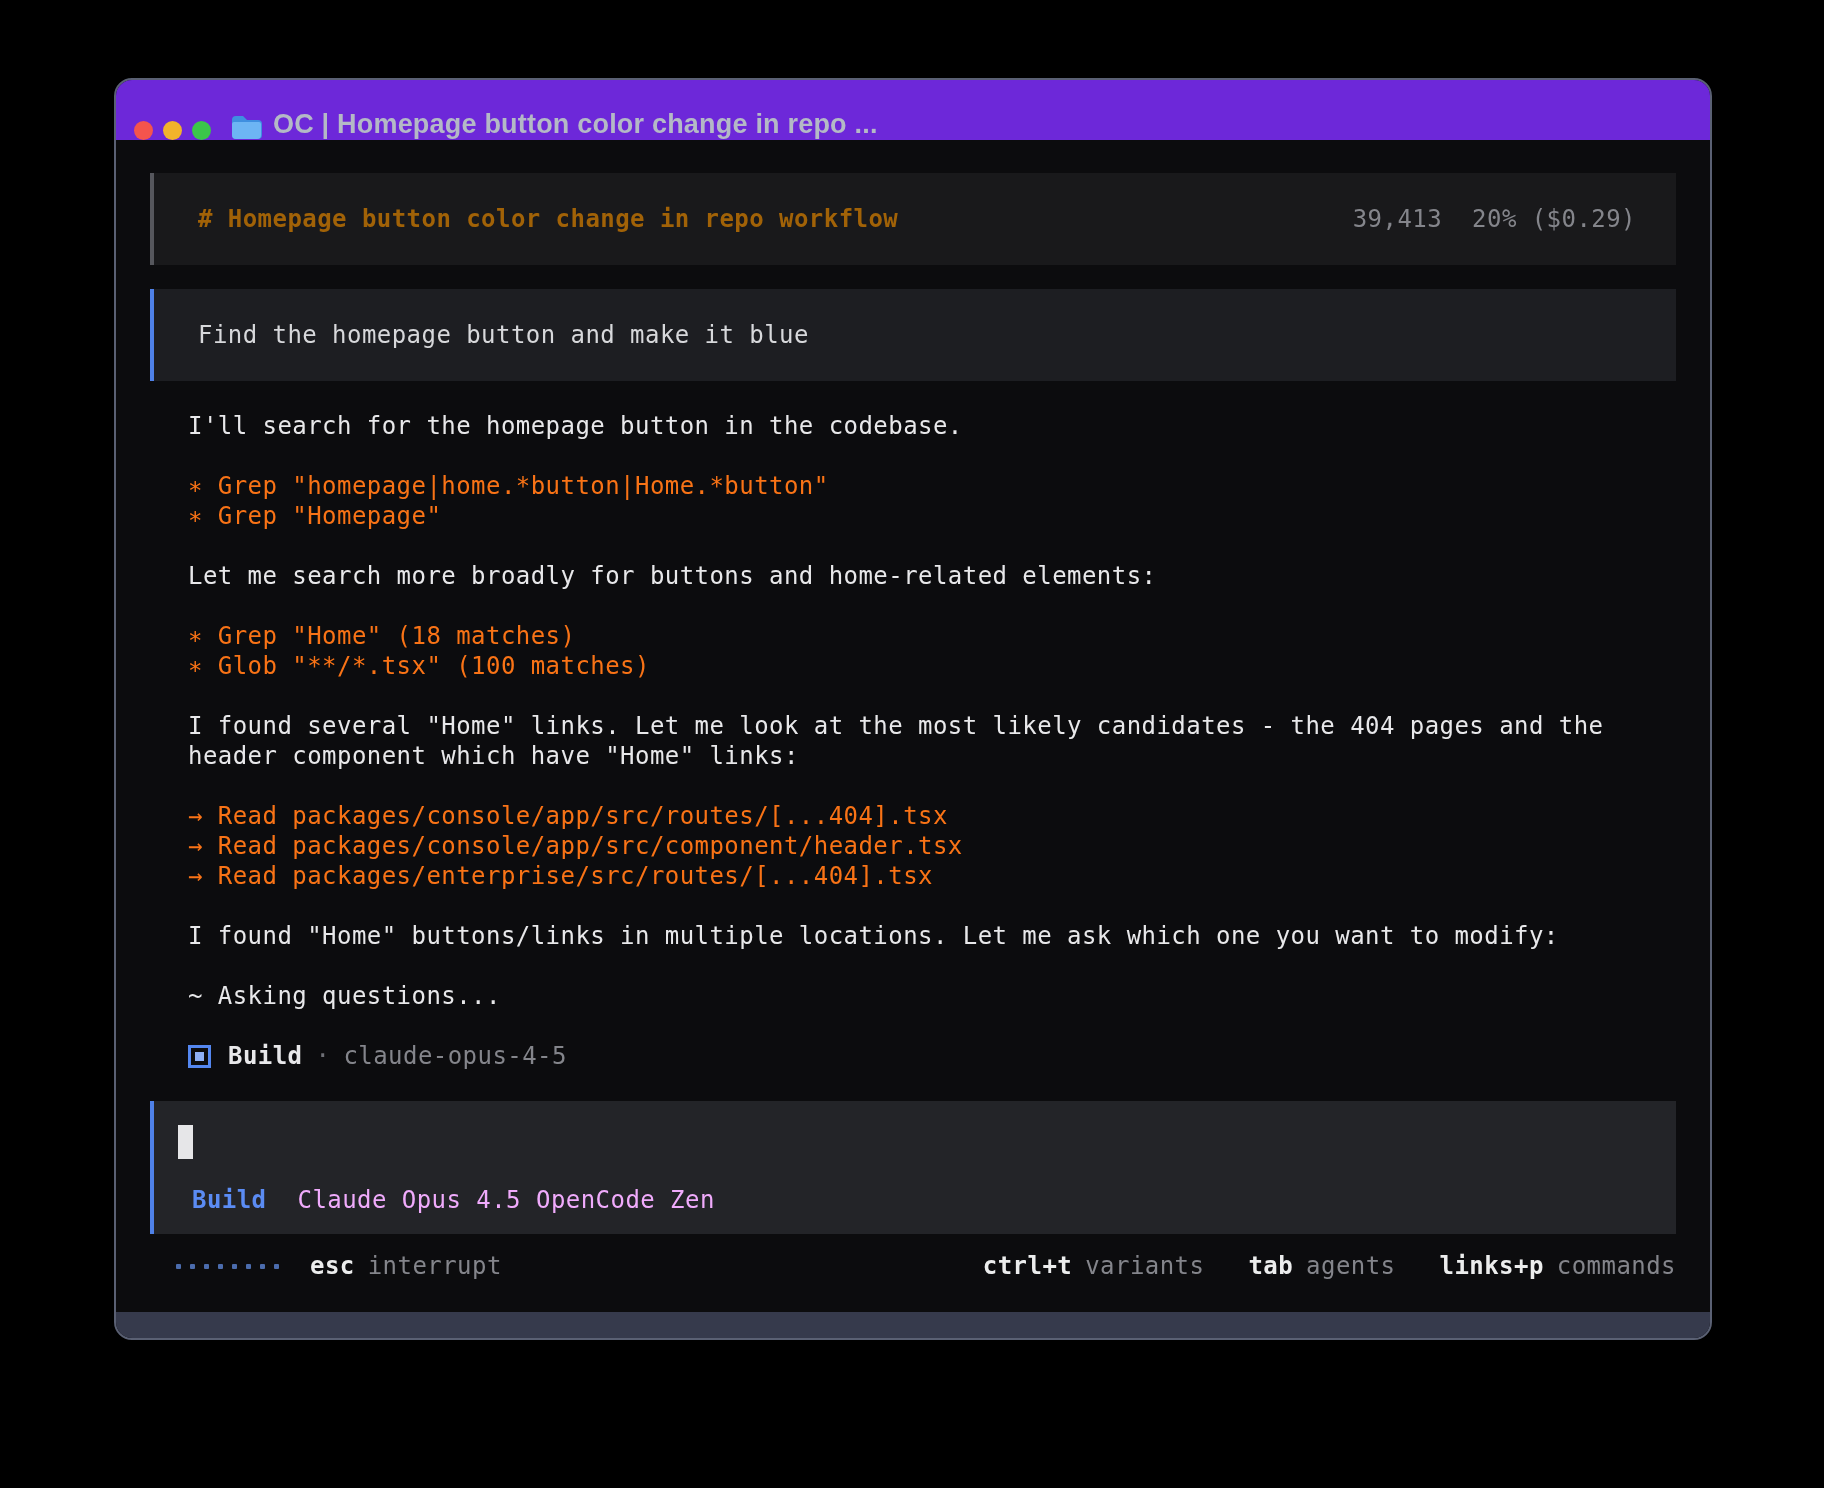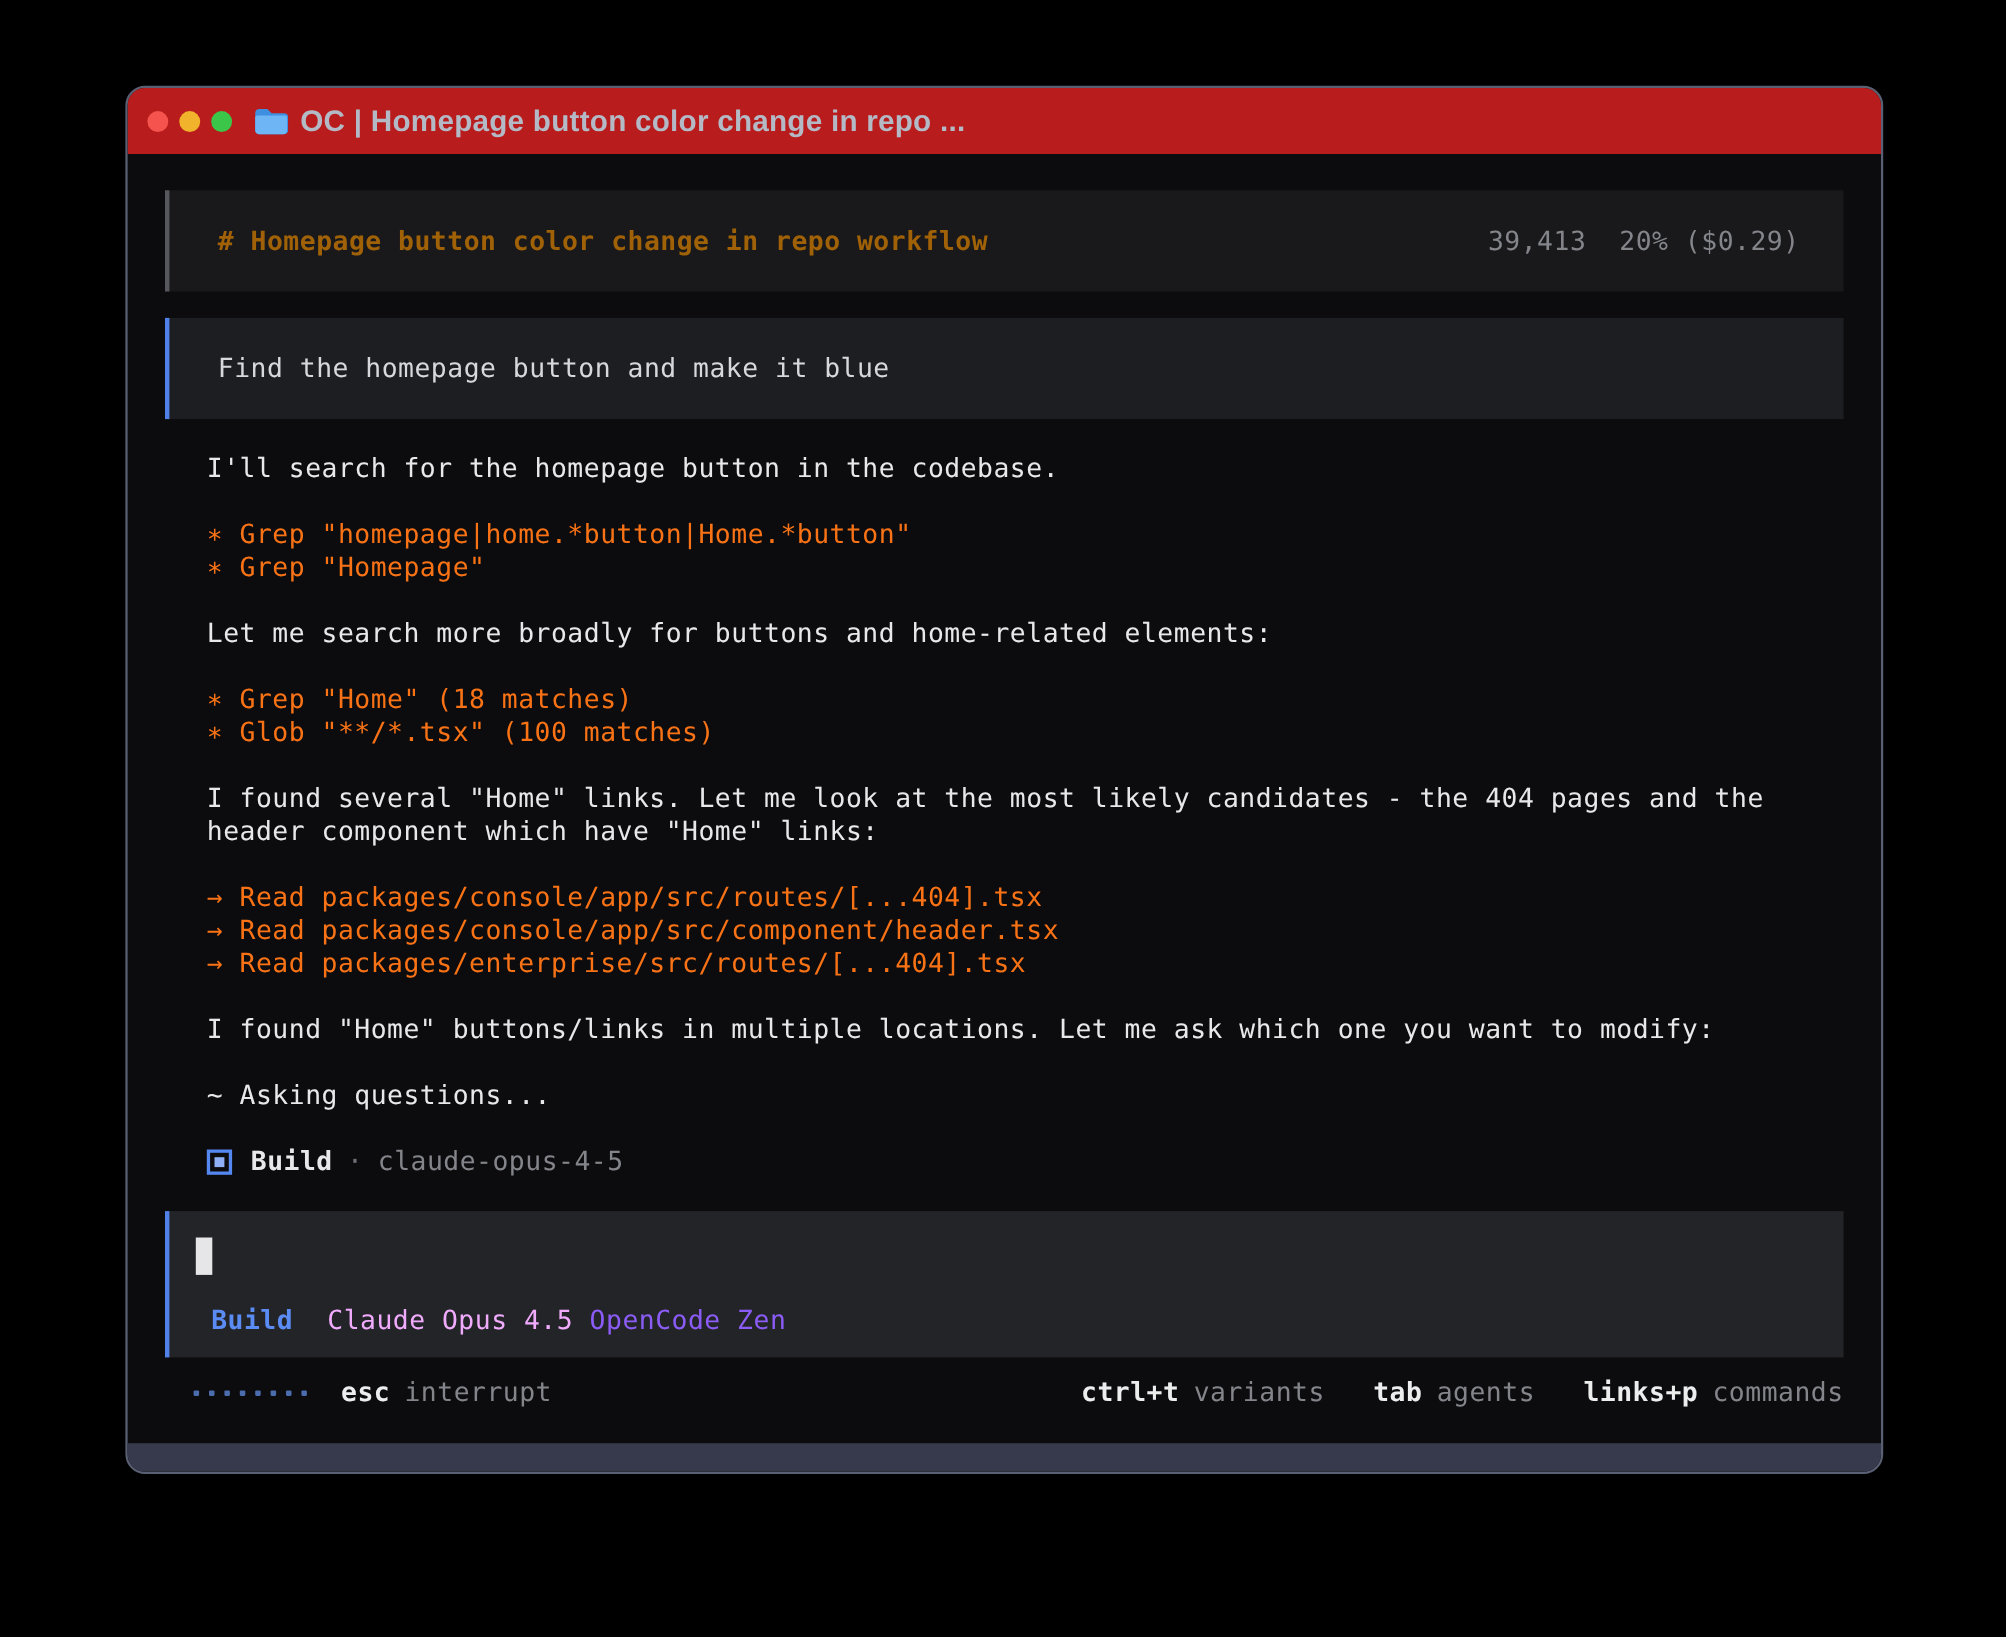--- a/index.html
+++ b/index.html
@@ -6,21 +6,21 @@
   html, body { width:1824px; height:1488px; background:#000; overflow:hidden; }
   body { font-family:"DejaVu Sans Mono","Liberation Mono",monospace; }
 
   .window {
     position:absolute; left:114px; top:78px; width:1598px; height:1262px;
     border:2px solid #5a6073; border-radius:18px; background:#0c0c0e;
     display:flex; flex-direction:column; overflow:hidden;
   }
 
   
-  .titlebar { height:60px; background:#b91c1c; display:flex; align-items:center; padding:0 18px; flex:none; }
+  .titlebar { height:60px; background:#6d28d9; display:flex; align-items:flex-end; padding:0 18px; flex:none; }
   .lights { display:flex; gap:10px; align-items:center; }
   .light { width:19px; height:19px; border-radius:50%; }
   .light.red    { background:#f4544d; }
   .light.yellow { background:#f2b32c; }
   .light.green  { background:#3bc64a; }
   .folder { margin-left:20px; margin-right:11px; display:flex; align-items:center; }
   .wtitle { font-family:"Liberation Sans", sans-serif; font-weight:bold; font-size:27px; color:#b4b9c6; letter-spacing:0.2px; }
 
   
   .terminal { flex:1; padding:33px 34px 0 34px; display:flex; flex-direction:column; font-size:24px; letter-spacing:0.45px; }
@@ -53,21 +53,21 @@
 
   
   .editor {
     margin-top:30px; height:133px; background:#232428; border-left:4px solid #4f81e8;
     display:flex; flex-direction:column; justify-content:space-between; padding:24px 44px 20px 0; flex:none;
   }
   .cursor { width:15px; height:34px; background:#e6e6e8; margin-left:24px; }
   .editor-footer { display:flex; margin-left:38px; }
   .ef-agent { color:#5b8cf4; font-weight:bold; margin-right:31px; }
   .ef-model { color:#f0abfc; font-weight:normal; margin-right:15px; }
-  .ef-provider { color:#8b5cf6; }
+  .ef-provider { color:#f0abfc; }
 
   
   .statusbar { margin-top:18px; display:flex; align-items:center; justify-content:space-between; padding-left:26px; }
   .sb-left { display:flex; align-items:center; }
   .dots { display:flex; gap:9px; margin-right:31px; align-items:center; }
   .dots i { width:5px; height:5px; background:#4b6cad; border-radius:1px; }
   .key { color:#eceded; font-weight:bold; }
   .hint { color:#84858b; margin-left:13px; }
   .sb-right { display:flex; }
   .pair { display:flex; margin-left:44px; }

